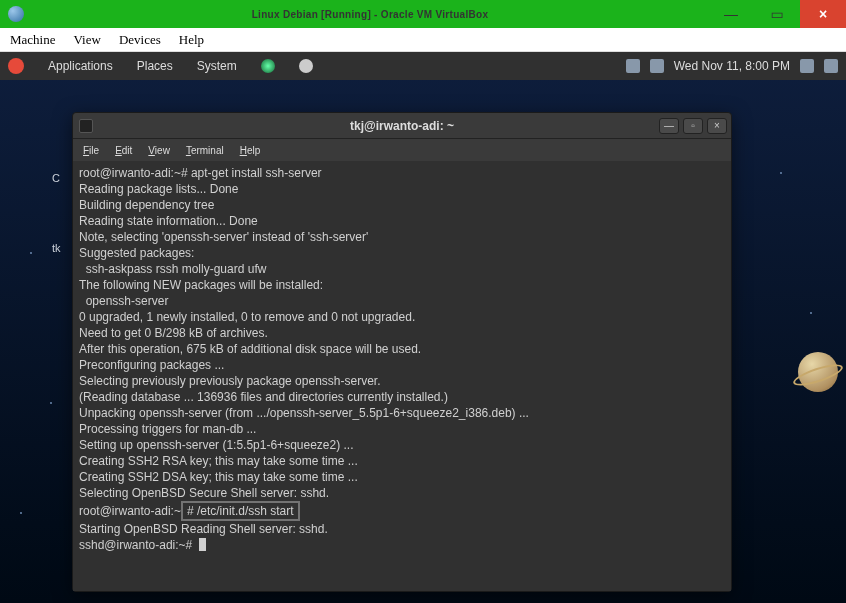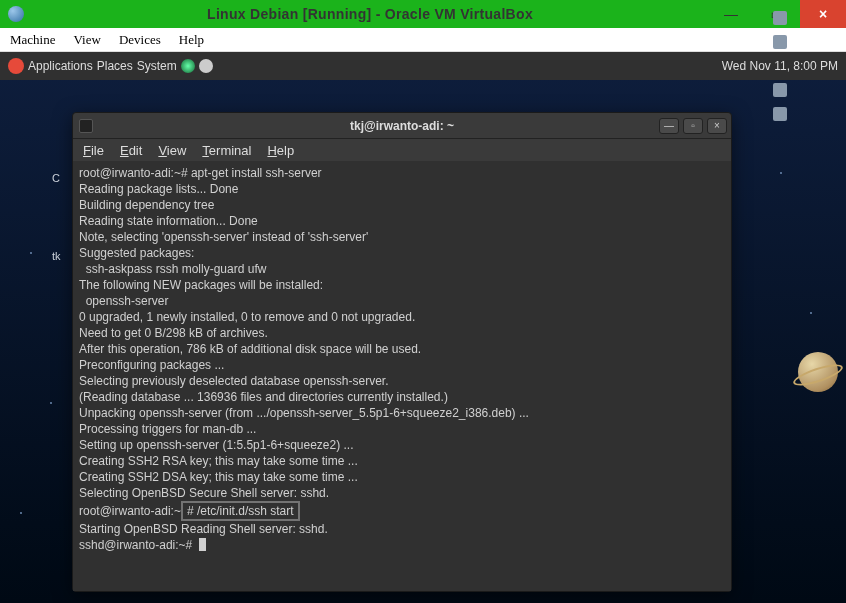--- a/index.html
+++ b/index.html
@@ -1,51 +1,51 @@
 <!DOCTYPE html>
 <html><head>
 <meta charset="utf-8">
 <style>
   * { margin:0; padding:0; box-sizing:border-box; font-family:sans-serif; }
   body { width:846px; height:603px; overflow:hidden; background:#fff; }
   
   .vb-titlebar { height:28px; background:#1bb31b; display:flex; align-items:center; position:relative; }
   .vb-app-icon { width:16px; height:16px; margin:0 8px; border-radius:50%; background:radial-gradient(circle at 30% 30%,#9cc7ea,#316fa3); }
-  .vb-title { flex:1; text-align:center; font-weight:bold; font-size:14px; color:#333; letter-spacing:.3px; }
+  .vb-title { flex:1; text-align:center; font-weight:bold; font-size:10px; color:#333; letter-spacing:.3px; }
   .vb-winbtns { display:flex; }
   .vb-winbtn { width:46px; height:28px; display:flex; align-items:center; justify-content:center; color:#333; font-size:14px; }
   .vb-winbtn.close { background:#d9432f; color:#fff; font-weight:bold; }
   .vb-menubar { height:24px; background:#fff; display:flex; align-items:center; padding:0 10px; gap:18px; font-size:13px; border-bottom:1px solid #ddd; }
   .vb-menubar span { cursor:default;font-family:Liberation Serif, serif; }
 
   
   .guest { position:relative; width:846px; height:calc(603px - 28px - 24px); background:linear-gradient(180deg,#0e1e3d 0%,#000914 100%); margin:0; }
   
   .star { position:absolute; width:2px; height:2px; background:#6b88b0; border-radius:50%; }
   .planet { position:absolute; right:8px; top:300px; width:40px; height:40px; border-radius:50%; background:radial-gradient(circle at 35% 30%,#e7d7a8,#b09060 70%,#7a5a30); }
   .planet-ring { position:absolute; right:2px; top:316px; width:52px; height:14px; border:2px solid #c7a86b; border-radius:50%; transform:rotate(-18deg); }
 
   
-  .gnome-panel { height:28px; background:#303030; display:flex; align-items:center; color:#ddd; font-size:12px; padding:0 8px; gap:4px; }
+  .gnome-panel { height:28px; background:#303030; display:flex; align-items:center; color:#ddd; font-size:12px; padding:0 8px; gap:24px; }
   .gnome-panel .g-icon { width:16px; height:16px; border-radius:50%; background:#e64a3a; }
-  .gnome-panel .tray { margin-left:auto; display:flex; align-items:center; gap:10px;flex-direction:column; }
+  .gnome-panel .tray { margin-left:auto; display:flex; align-items:center; gap:10px; }
   .gnome-panel .tray-icon { width:14px; height:14px; background:#8898aa; border-radius:2px; }
   .gnome-panel span { cursor:default; }
 
   
   .desk-label { position:absolute; left:52px; color:#cfd5de; font-size:11px; }
 
   
   .term-win { position:absolute; left:72px; top:60px; width:660px; height:480px; background:#303030; border:1px solid #1a1a1a; box-shadow:0 4px 18px rgba(0,0,0,.5); border-radius:4px; display:flex; flex-direction:column; }
   .term-titlebar { height:26px; background:#3a3a3a; display:flex; align-items:center; justify-content:center; position:relative; border-bottom:1px solid #222; border-radius:4px 4px 0 0; }
   .term-titlebar .t-ic { position:absolute; left:6px; width:14px; height:14px; background:#222; border:1px solid #555; border-radius:2px; }
   .term-title { color:#ddd; font-size:12px; font-weight:bold; }
   .term-winbtns { position:absolute; right:4px; display:flex; gap:4px; }
   .term-winbtn { width:20px; height:16px; background:#4a4a4a; border:1px solid #222; border-radius:3px; display:flex; align-items:center; justify-content:center; color:#ccc; font-size:10px; }
-  .term-menubar { height:22px; background:#3a3a3a; display:flex; align-items:center; gap:16px; padding:0 10px; color:#ddd; font-size:13px; }
+  .term-menubar { height:22px; background:#3a3a3a; display:flex; align-items:center; gap:16px; padding:0 10px; color:#ddd; font-size:10px; }
   .term-menubar span u { text-decoration:underline; }
   .term-body { flex:1; background:#303030; color:#d0d0d0; font-family:"DejaVu Sans Mono","Courier New",monospace; font-size:12px; line-height:16px; padding:4px 6px; overflow:hidden; white-space:pre; position:relative; }
   .hl-box { border:2px solid #737373; padding:0 4px; display:inline-block; }
   .cursor { display:inline-block; width:7px; height:13px; background:#d0d0d0; vertical-align:-2px; }
 </style>
 </head>
 <body>
 
 <div class="vb-titlebar">
   <div class="vb-app-icon"></div>
@@ -83,21 +83,21 @@
     <div class="tray">
       <div class="tray-icon"></div>
       <div class="tray-icon"></div>
       <span>Wed Nov 11,  8:00 PM</span>
       <div class="tray-icon"></div>
       <div class="tray-icon"></div>
     </div>
   </div>
 
   <div class="desk-label" style="top:120px">C</div>
-  <div class="desk-label" style="top:198px">tk</div>
+  <div class="desk-label" style="top:190px">tk</div>
 
   <div class="term-win">
     <div class="term-titlebar">
       <div class="t-ic"></div>
       <div class="term-title">tkj@irwanto-adi: ~</div>
       <div class="term-winbtns">
         <div class="term-winbtn">—</div>
         <div class="term-winbtn">▫</div>
         <div class="term-winbtn">×</div>
       </div>
@@ -113,23 +113,23 @@
 <span>Reading package lists... Done</span>
 <span>Building dependency tree</span>
 <span>Reading state information... Done</span>
 <span>Note, selecting 'openssh-server' instead of 'ssh-server'</span>
 <span>Suggested packages:</span>
 <span>  ssh-askpass rssh molly-guard ufw</span>
 <span>The following NEW packages will be installed:</span>
 <span>  openssh-server</span>
 <span>0 upgraded, 1 newly installed, 0 to remove and 0 not upgraded.</span>
 <span>Need to get 0 B/298 kB of archives.</span>
-<span>After this operation, 786 kB of additional disk space will be used.</span>
+<span>After this operation, 675 kB of additional disk space will be used.</span>
 <span>Preconfiguring packages ...</span>
-<span>Selecting previously deselected database openssh-server.</span>
+<span>Selecting previously previously package openssh-server.</span>
 <span>(Reading database ... 136936 files and directories currently installed.)</span>
 <span>Unpacking openssh-server (from .../openssh-server_5.5p1-6+squeeze2_i386.deb) ...</span>
 <span>Processing triggers for man-db ...</span>
 <span>Setting up openssh-server (1:5.5p1-6+squeeze2) ...</span>
 <span>Creating SSH2 RSA key; this may take some time ...</span>
 <span>Creating SSH2 DSA key; this may take some time ...</span>
 <span>Selecting OpenBSD Secure Shell server: sshd.</span>
 <span>root@irwanto-adi:~</span><span class="hl-box"># /etc/init.d/ssh start</span>
 <span>Starting OpenBSD Reading Shell server: sshd.</span>
 <span>sshd@irwanto-adi:~#</span> <span class="cursor"></span></div>

